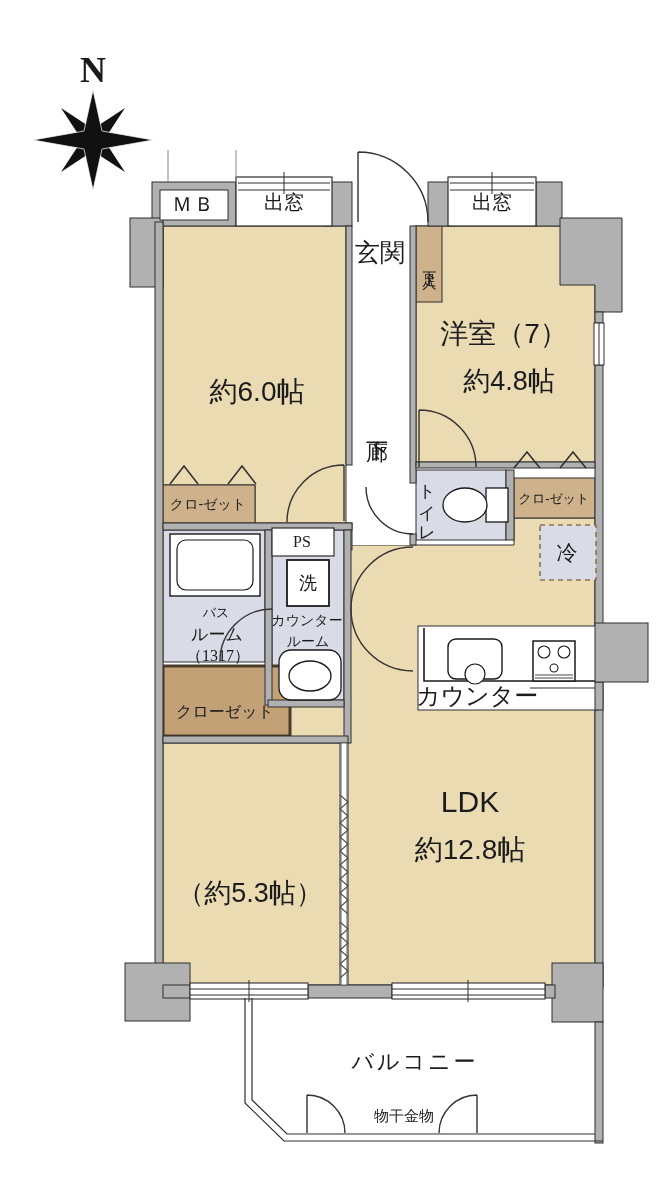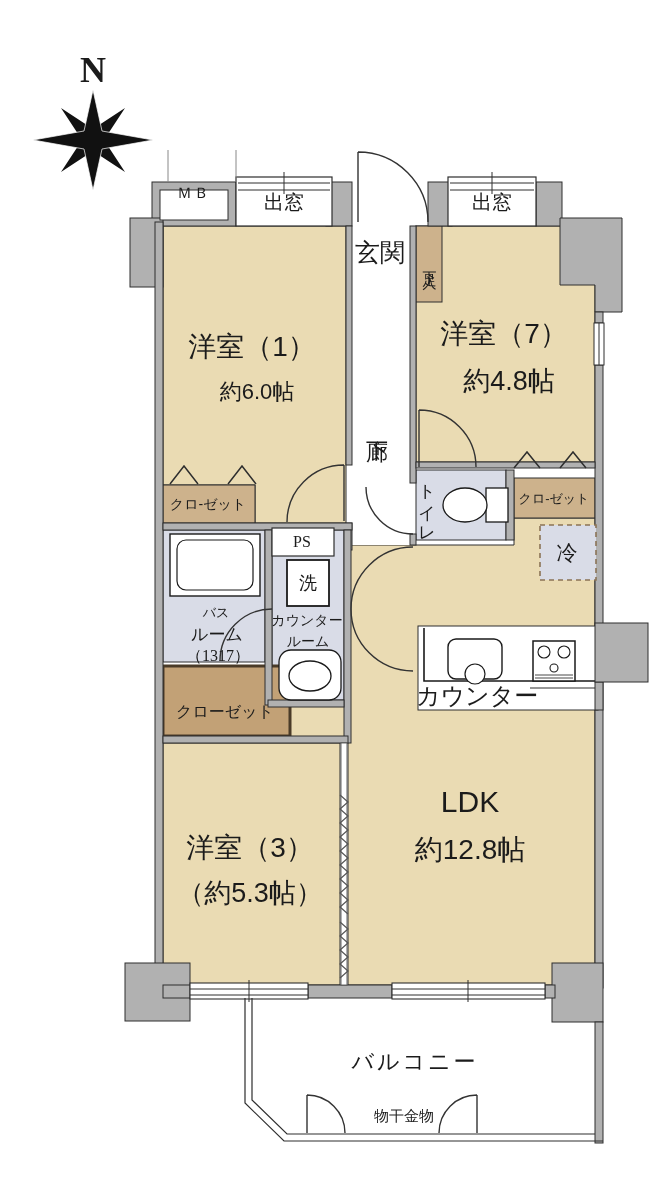--- a/index.html
+++ b/index.html
@@ -143,43 +143,41 @@
     <path d="M252,998 V1100 L287,1134 H595"></path>
   </g>
 
   <g transform="translate(93,140)">
     <path d="M32,-32 L11,0 L32,32 L0,11 L-32,32 L-11,0 L-32,-32 L0,-11 Z" fill="#111"></path>
     <path d="M0,-50 L9,-9 L60,0 L9,9 L0,50 L-9,9 L-60,0 L-9,-9 Z" fill="#111" stroke="#fff" stroke-width="0.7"></path>
   </g>
 </svg>
 
   <div class="lbl serif bold" style="left:93px;top:70px;font-size:36px;">N</div>
-  <div class="lbl sans" style="left:194px;top:192px;font-size:15px;letter-spacing:2px;">ＭＢ</div>
+  <div class="lbl sans" style="left:194px;top:204px;font-size:20px;letter-spacing:2px;">ＭＢ</div>
   <div class="lbl serif" style="left:284px;top:202px;font-size:20px;">出窓</div>
   <div class="lbl serif" style="left:492px;top:202px;font-size:20px;">出窓</div>
   <div class="lbl serif" style="left:380px;top:252px;font-size:25px;">玄関</div>
   <div class="lbl serif vert" style="left:429px;top:263px;font-size:14px;">下足入</div>
-  <div class="lbl sans" style="left:252px;top:347px;font-size:28px;">洋室（1）</div>
-  <div class="lbl sans" style="left:257px;top:392px;font-size:22px;">約6.0帖</div>
+  <div class="lbl sans" style="left:257px;top:392px;font-size:28px;">約6.0帖</div>
   <div class="lbl sans" style="left:504px;top:334px;font-size:28px;">洋室（7）</div>
   <div class="lbl sans" style="left:509px;top:381px;font-size:27px;">約4.8帖</div>
   <div class="lbl serif vert" style="left:377px;top:424px;font-size:22px;">廊下</div>
   <div class="lbl serif vert" style="left:427px;top:504px;font-size:17px;">トイレ</div>
   <div class="lbl sans" style="left:208px;top:504px;font-size:14px;">クロ-ゼット</div>
   <div class="lbl sans" style="left:554px;top:498px;font-size:13px;">クロ-ゼット</div>
   <div class="lbl serif" style="left:567px;top:553px;font-size:21px;">冷</div>
   <div class="lbl serif" style="left:302px;top:542px;font-size:16px;">PS</div>
   <div class="lbl serif" style="left:308px;top:583px;font-size:18px;">洗</div>
   <div class="lbl serif" style="left:216px;top:612px;font-size:13px;">バス</div>
   <div class="lbl serif" style="left:217px;top:634px;font-size:17px;">ルーム</div>
   <div class="lbl serif" style="left:218px;top:656px;font-size:16px;">（1317）</div>
   <div class="lbl serif" style="left:307px;top:621px;font-size:14px;">カウンター</div>
   <div class="lbl serif" style="left:308px;top:642px;font-size:14px;">ルーム</div>
   <div class="lbl sans" style="left:225px;top:712px;font-size:16px;">クローゼット</div>
   <div class="lbl serif" style="left:477px;top:696px;font-size:24px;">カウンター</div>
   <div class="lbl sans" style="left:470px;top:802px;font-size:30px;">LDK</div>
   <div class="lbl sans" style="left:470px;top:850px;font-size:28px;">約12.8帖</div>
-  <div class="lbl sans" style="left:250px;top:848px;font-size:28px;">洋室（3）</div>
   <div class="lbl sans" style="left:250px;top:893px;font-size:27px;">（約5.3帖）</div>
   <div class="lbl serif" style="left:415px;top:1062px;font-size:22px;letter-spacing:3px;">バルコニー</div>
   <div class="lbl serif" style="left:394px;top:1116px;font-size:15px;padding-left:20px;">物干金物</div>
 
 </div>
 
 </body></html>

